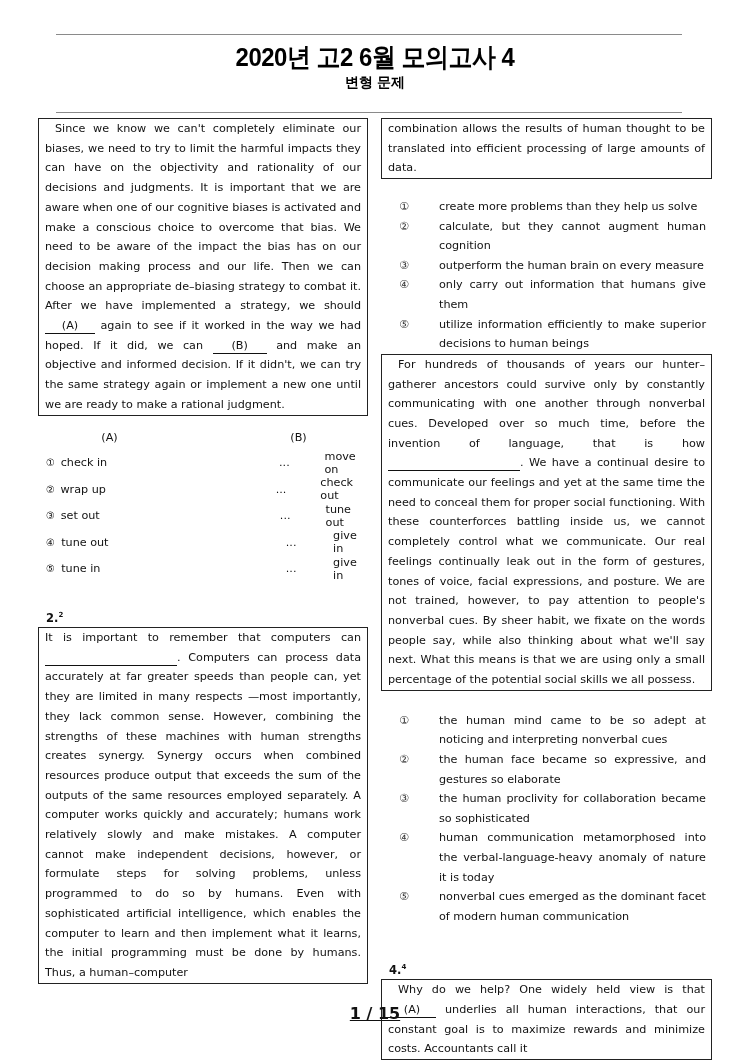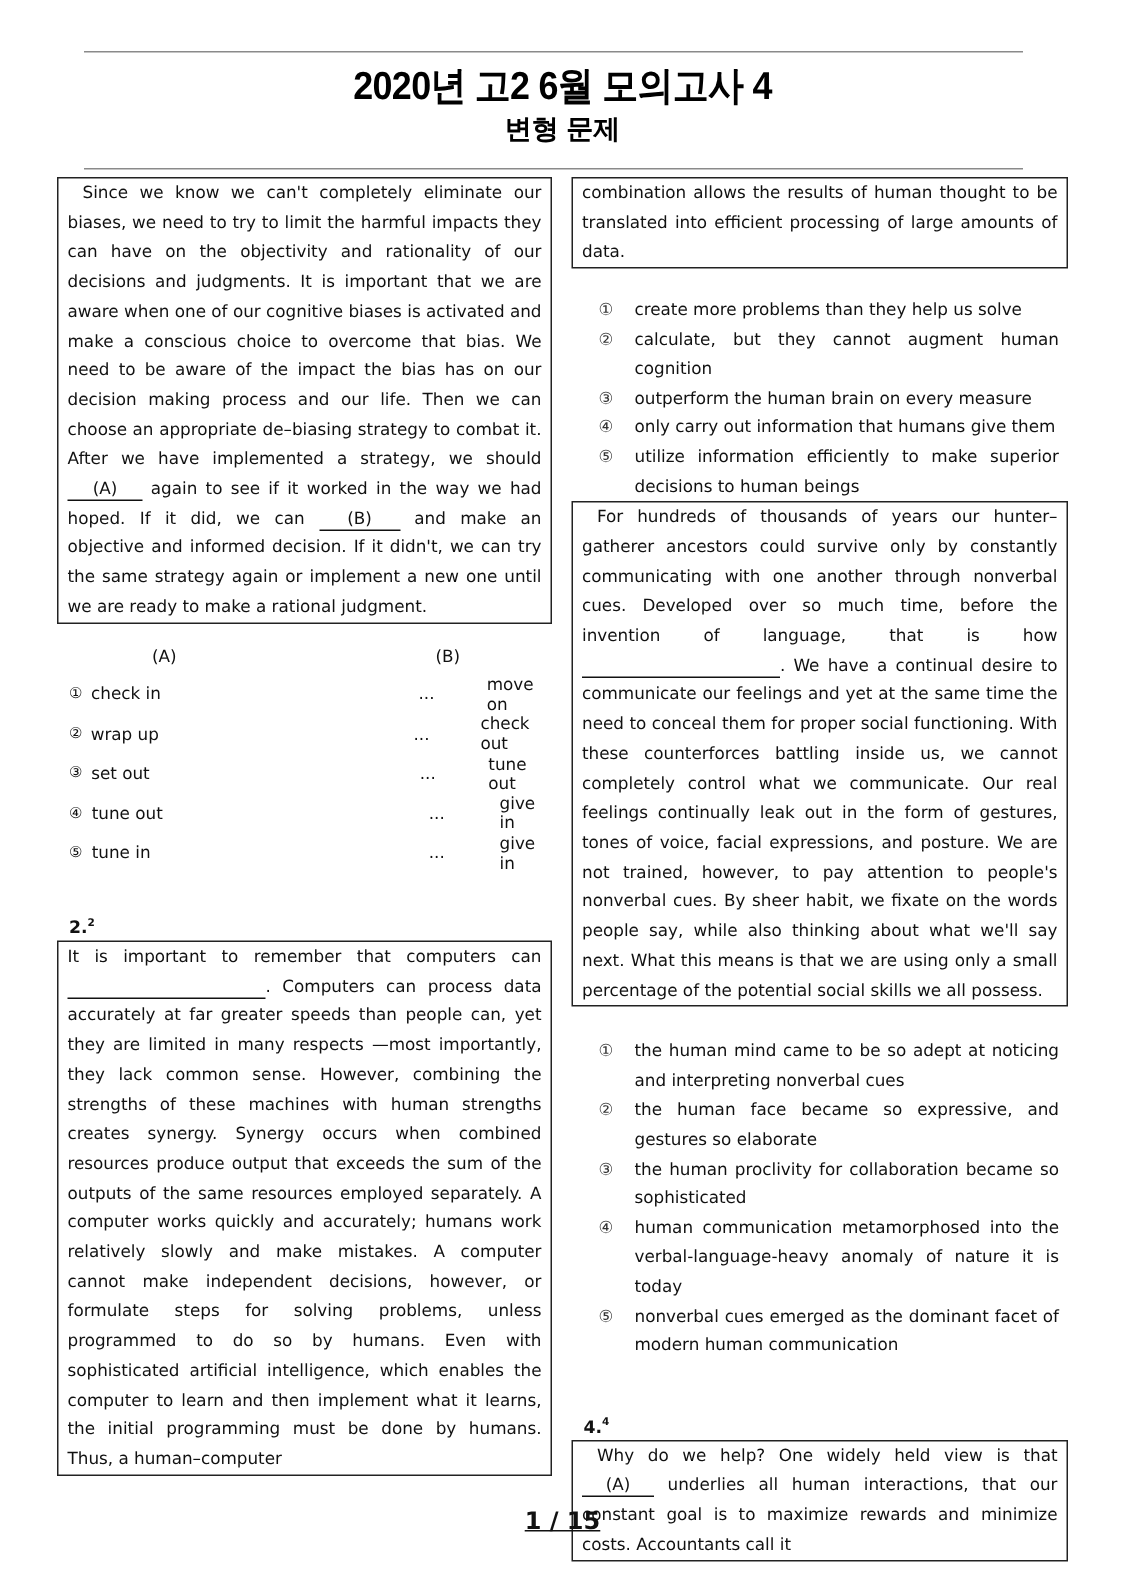--- a/index.html
+++ b/index.html
@@ -7,21 +7,21 @@
   body { position: relative; font-family: "DejaVu Sans", sans-serif; color: #111; font-size: 11.2px; }
 
   .rule { position: absolute; left: 56px; width: 626px; height: 0; border-top: 1.5px solid #8a8a8a; }
   .rule.top { top: 34px; }
   .rule.bottom { top: 112px; }
 
   .title { position: absolute; top: 40px; left: 0; width: 750px; text-align: center;
            font-family: "Liberation Sans", sans-serif; font-weight: bold; font-size: 26px;
            letter-spacing: -0.5px; color: #000; transform: scaleX(0.92); }
   .subtitle { position: absolute; top: 74px; left: 0; width: 750px; text-align: center;
-              font-family: "Liberation Sans", sans-serif; font-weight: bold; font-size: 18px; color: #000; }
+              font-family: "Liberation Sans", sans-serif; font-weight: bold; font-size: 14px; color: #000; }
 
   .col { position: absolute; }
   .col.left { left: 38px; width: 330px; top: 118px; }
   .col.right { left: 381px; width: 331px; top: 118px; }
 
   .instr { font-weight: bold; font-size: 11.2px; line-height: 19.5px; padding-left: 8px; letter-spacing: -0.1px; }
   .qnum { font-weight: bold; font-size: 11.5px; line-height: 18px; padding-left: 8px; }
   .qnum sup { font-size: 7px; vertical-align: 5px; }
 
   .box { border: 1.3px solid #222; padding: 0 6px; line-height: 19.7px; text-align: justify; font-size: 11.2px; }
@@ -32,21 +32,21 @@
   .pair-head { display: flex; margin-top: 10px; height: 24px; align-items: center; font-size: 11.2px; }
   .pair-row { display: flex; height: 26.5px; align-items: center; font-size: 11.2px; }
   .pair-row .n { width: 20px; padding-left: 8px; font-size: 10px; }
   .pair-row .a { width: 120px; padding-left: 4px; }
   .pair-row .dots { width: 60px; text-align: center; }
   .pair-row .b { padding-left: 0; }
 
   .opts { list-style: none; padding-left: 18px; padding-right: 6px; font-size: 11.2px; line-height: 19.6px; }
   .opts li { display: flex; }
   .opts .n { width: 24px; flex: none; font-size: 11px; color: #333; }
-  .opts .t { flex: 1; text-align: justify; }
+  .opts .t { flex: 1; text-align: justify; margin-left: 16px; }
 
   .pagenum { position: absolute; top: 1004px; left: 0; width: 750px; text-align: center; font-weight: bold; font-size: 16px; text-decoration: underline; }
 </style>
 </head>
 <body>
 
 <div class="rule top"></div>
 <div class="title">2020년 고2 6월 모의고사 4</div>
 <div class="subtitle">변형 문제</div>
 <div class="rule bottom"></div>

